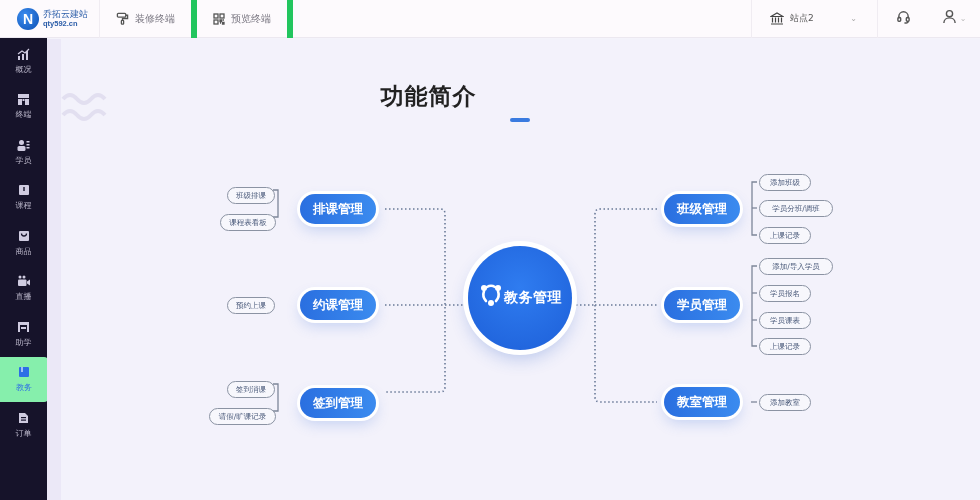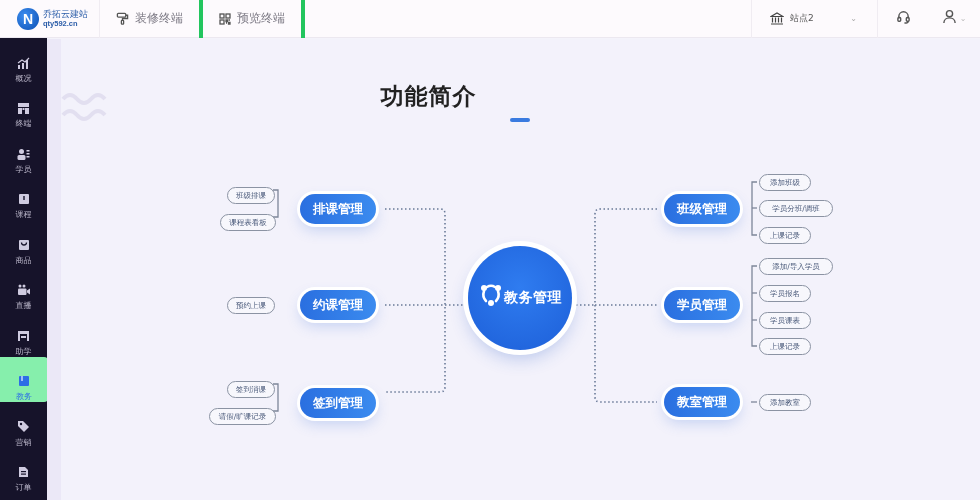--- a/index.html
+++ b/index.html
@@ -6,33 +6,33 @@
   html, body { width: 980px; height: 500px; overflow: hidden; }
   body { font-family: "DejaVu Sans", "Liberation Sans", sans-serif; background: #f4f3fb; position: relative; color: #333; }
 
   
   .topbar { position: absolute; left: 0; top: 0; width: 980px; height: 38px; background: #fdfafd; border-bottom: 1px solid #ece8f0; display: flex; align-items: center; }
   .logo { width: 100px; height: 38px; display: flex; align-items: center; padding-left: 17px; border-right: 1px solid #f0ecf2; }
   .logo-mark { width: 22px; height: 22px; border-radius: 50%; background: radial-gradient(circle at 35% 35%, #3d8ef0, #0b4fb3); color: #fff; font-weight: bold; font-size: 14px; display: flex; align-items: center; justify-content: center; font-family: "Liberation Sans", sans-serif; }
   .logo-text { margin-left: 4px; line-height: 10px; }
   .logo-text .cn { font-size: 9px; color: #2a5ca8; }
   .logo-text .en { font-size: 7.5px; color: #2a5ca8; font-weight: bold; font-family: "Liberation Sans", sans-serif; }
-  .tb-btn { height: 38px; display: flex; align-items: center; padding: 0 16px; border-right: 4px solid #22c55e; font-size: 12px; color: #7d7a85; }
+  .tb-btn { height: 38px; display: flex; align-items: center; padding: 0 16px; border-right: 6px solid #22c55e; font-size: 10px; color: #7d7a85; }
   .tb-btn .ic { margin-right: 6px; color: #555; display: flex; }
   .tb-spacer { flex: 1; }
   .site-select { width: 127px; height: 38px; display: flex; align-items: center; padding-left: 18px; border-left: 1px solid #f0ecf2; border-right: 1px solid #f0ecf2; font-size: 9px; color: #555; }
   .site-select .ic { margin-right: 6px; display: flex; }
   .site-select .chev { margin-left: auto; margin-right: 20px; color: #aaa; font-size: 8px; }
   .tb-icon { width: 50px; height: 38px; display: flex; align-items: center; justify-content: center; color: #666; }
   .user { width: 52px; height: 38px; display: flex; align-items: center; justify-content: center; color: #666; }
   .user .chev { font-size: 8px; color: #bbb; margin-left: 3px; }
 
   
   .sidebar { position: absolute; left: 0; top: 38px; width: 47px; height: 462px; background: #16132a; }
-  .side-item { height: 45.5px; display: flex; flex-direction: column; align-items: center; justify-content: flex-end; color: #bdb9cc; font-size: 8px; }
+  .side-item { height: 45.5px; display: flex; flex-direction: column; align-items: center; justify-content: center; color: #bdb9cc; font-size: 8px; }
   .side-item .ic { height: 14px; display: flex; align-items: center; justify-content: center; margin-bottom: 3px; color: #cfcbe0; }
   .side-item.active { background: #86efac; color: #2d6ee6; border-radius: 0 4px 4px 0; width: 48px; }
   .side-item.active .ic { color: #2d6ee6; }
 
   
   .main { position: absolute; left: 47px; top: 39px; width: 933px; height: 461px; background: #f3f2fb; }
   .main-edge { position: absolute; left: 0; top: 0; width: 14px; height: 461px; background: #ebe8f7; }
   .waves { position: absolute; left: 14px; top: 50px; }
   .title { position: absolute; left: 0; width: 763px; top: 42px; text-align: center; font-size: 23px; font-weight: bold; color: #222; letter-spacing: 1px; }
   .title-bar { position: absolute; left: 463px; top: 79px; width: 20px; height: 4px; background: #3a7be0; border-radius: 2px; }
@@ -186,29 +186,20 @@
     <span>助学</span>
   </div>
   <div class="side-item active">
     <span class="ic">
         <svg width="12" height="12" viewBox="0 0 12 12" fill="currentColor">
           <rect x="1" y="1" width="10" height="10" rx="1"></rect>
           <rect x="3" y="1" width="2" height="5" fill="#9fc0f5"></rect>
         </svg>
       </span>
     <span>教务</span>
-  </div>
-  <div class="side-item">
-    <span class="ic">
-        <svg width="13" height="13" viewBox="0 0 13 13" fill="currentColor">
-          <path d="M1 1h5l6 6-5 5-6-6z"></path>
-          <circle cx="4" cy="4" r="1.2" fill="#16132a"></circle>
-        </svg>
-      </span>
-    <span>营销</span>
   </div>
   <div class="side-item">
     <span class="ic">
         <svg width="11" height="12" viewBox="0 0 11 12" fill="currentColor">
           <path d="M1 1h6l3 3v7H1z"></path>
           <rect x="3" y="5" width="5" height="1.2" fill="#16132a"></rect>
           <rect x="3" y="7.5" width="5" height="1.2" fill="#16132a"></rect>
         </svg>
       </span>
     <span>订单</span>

